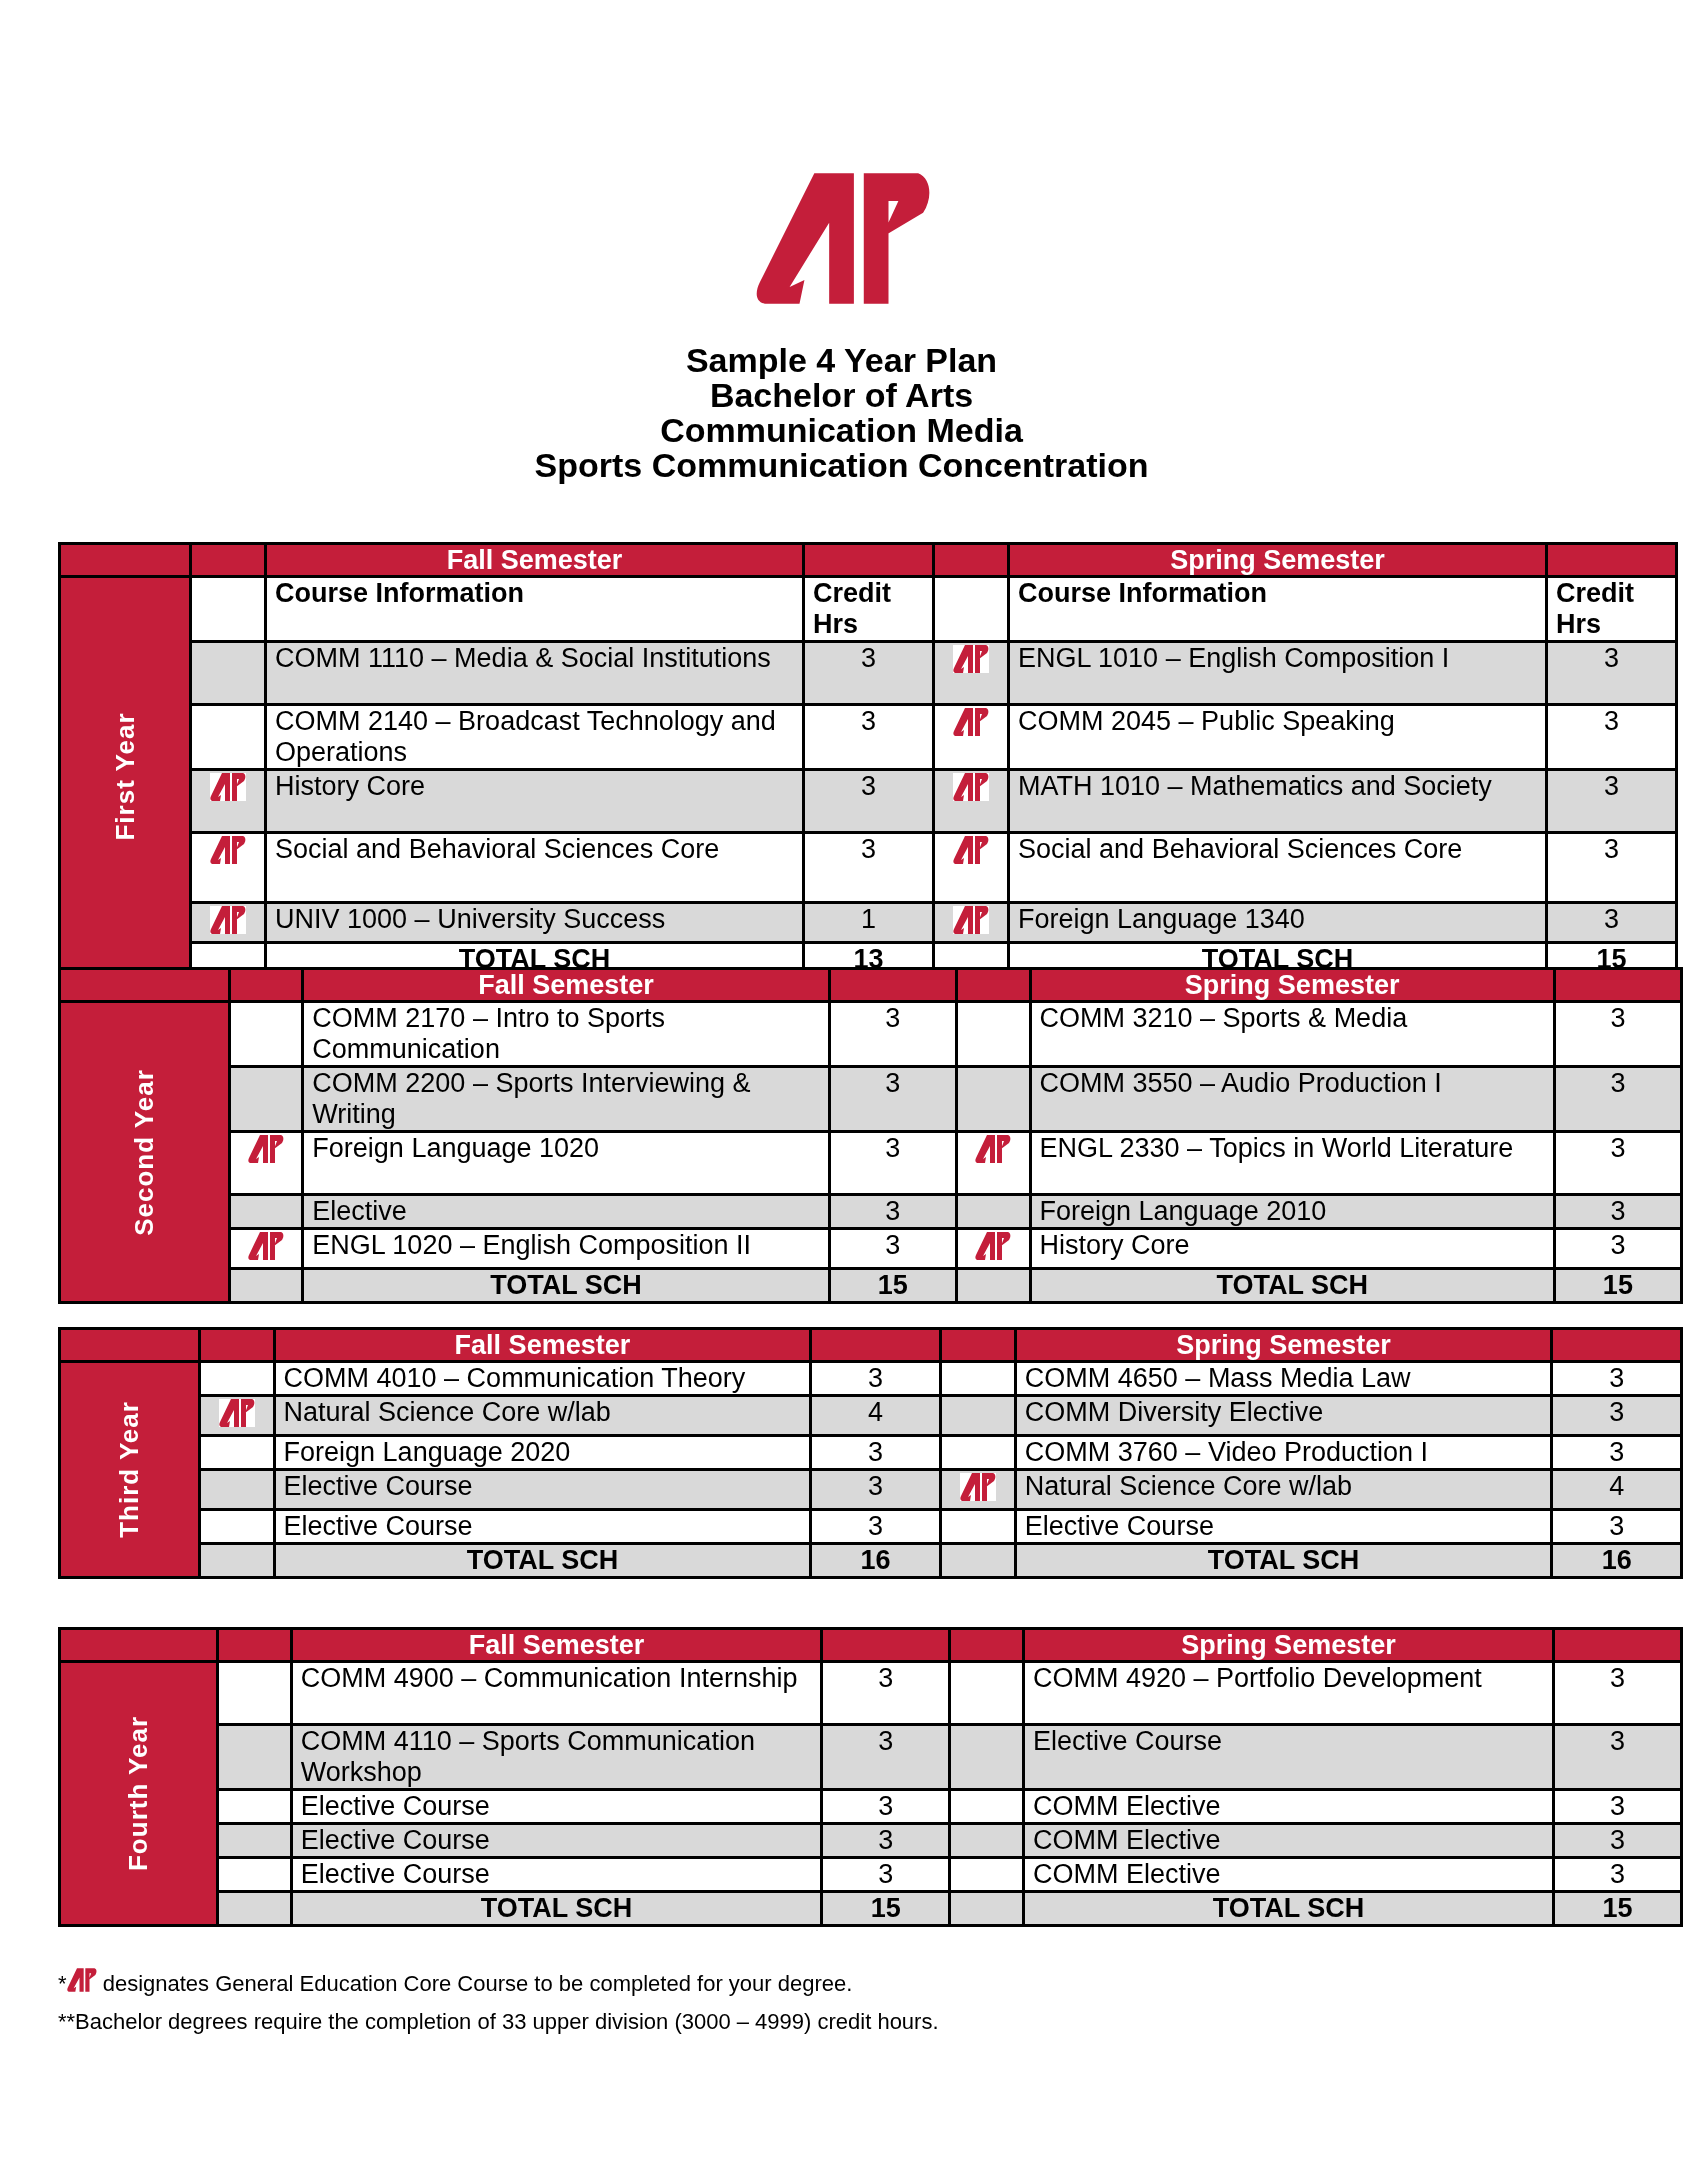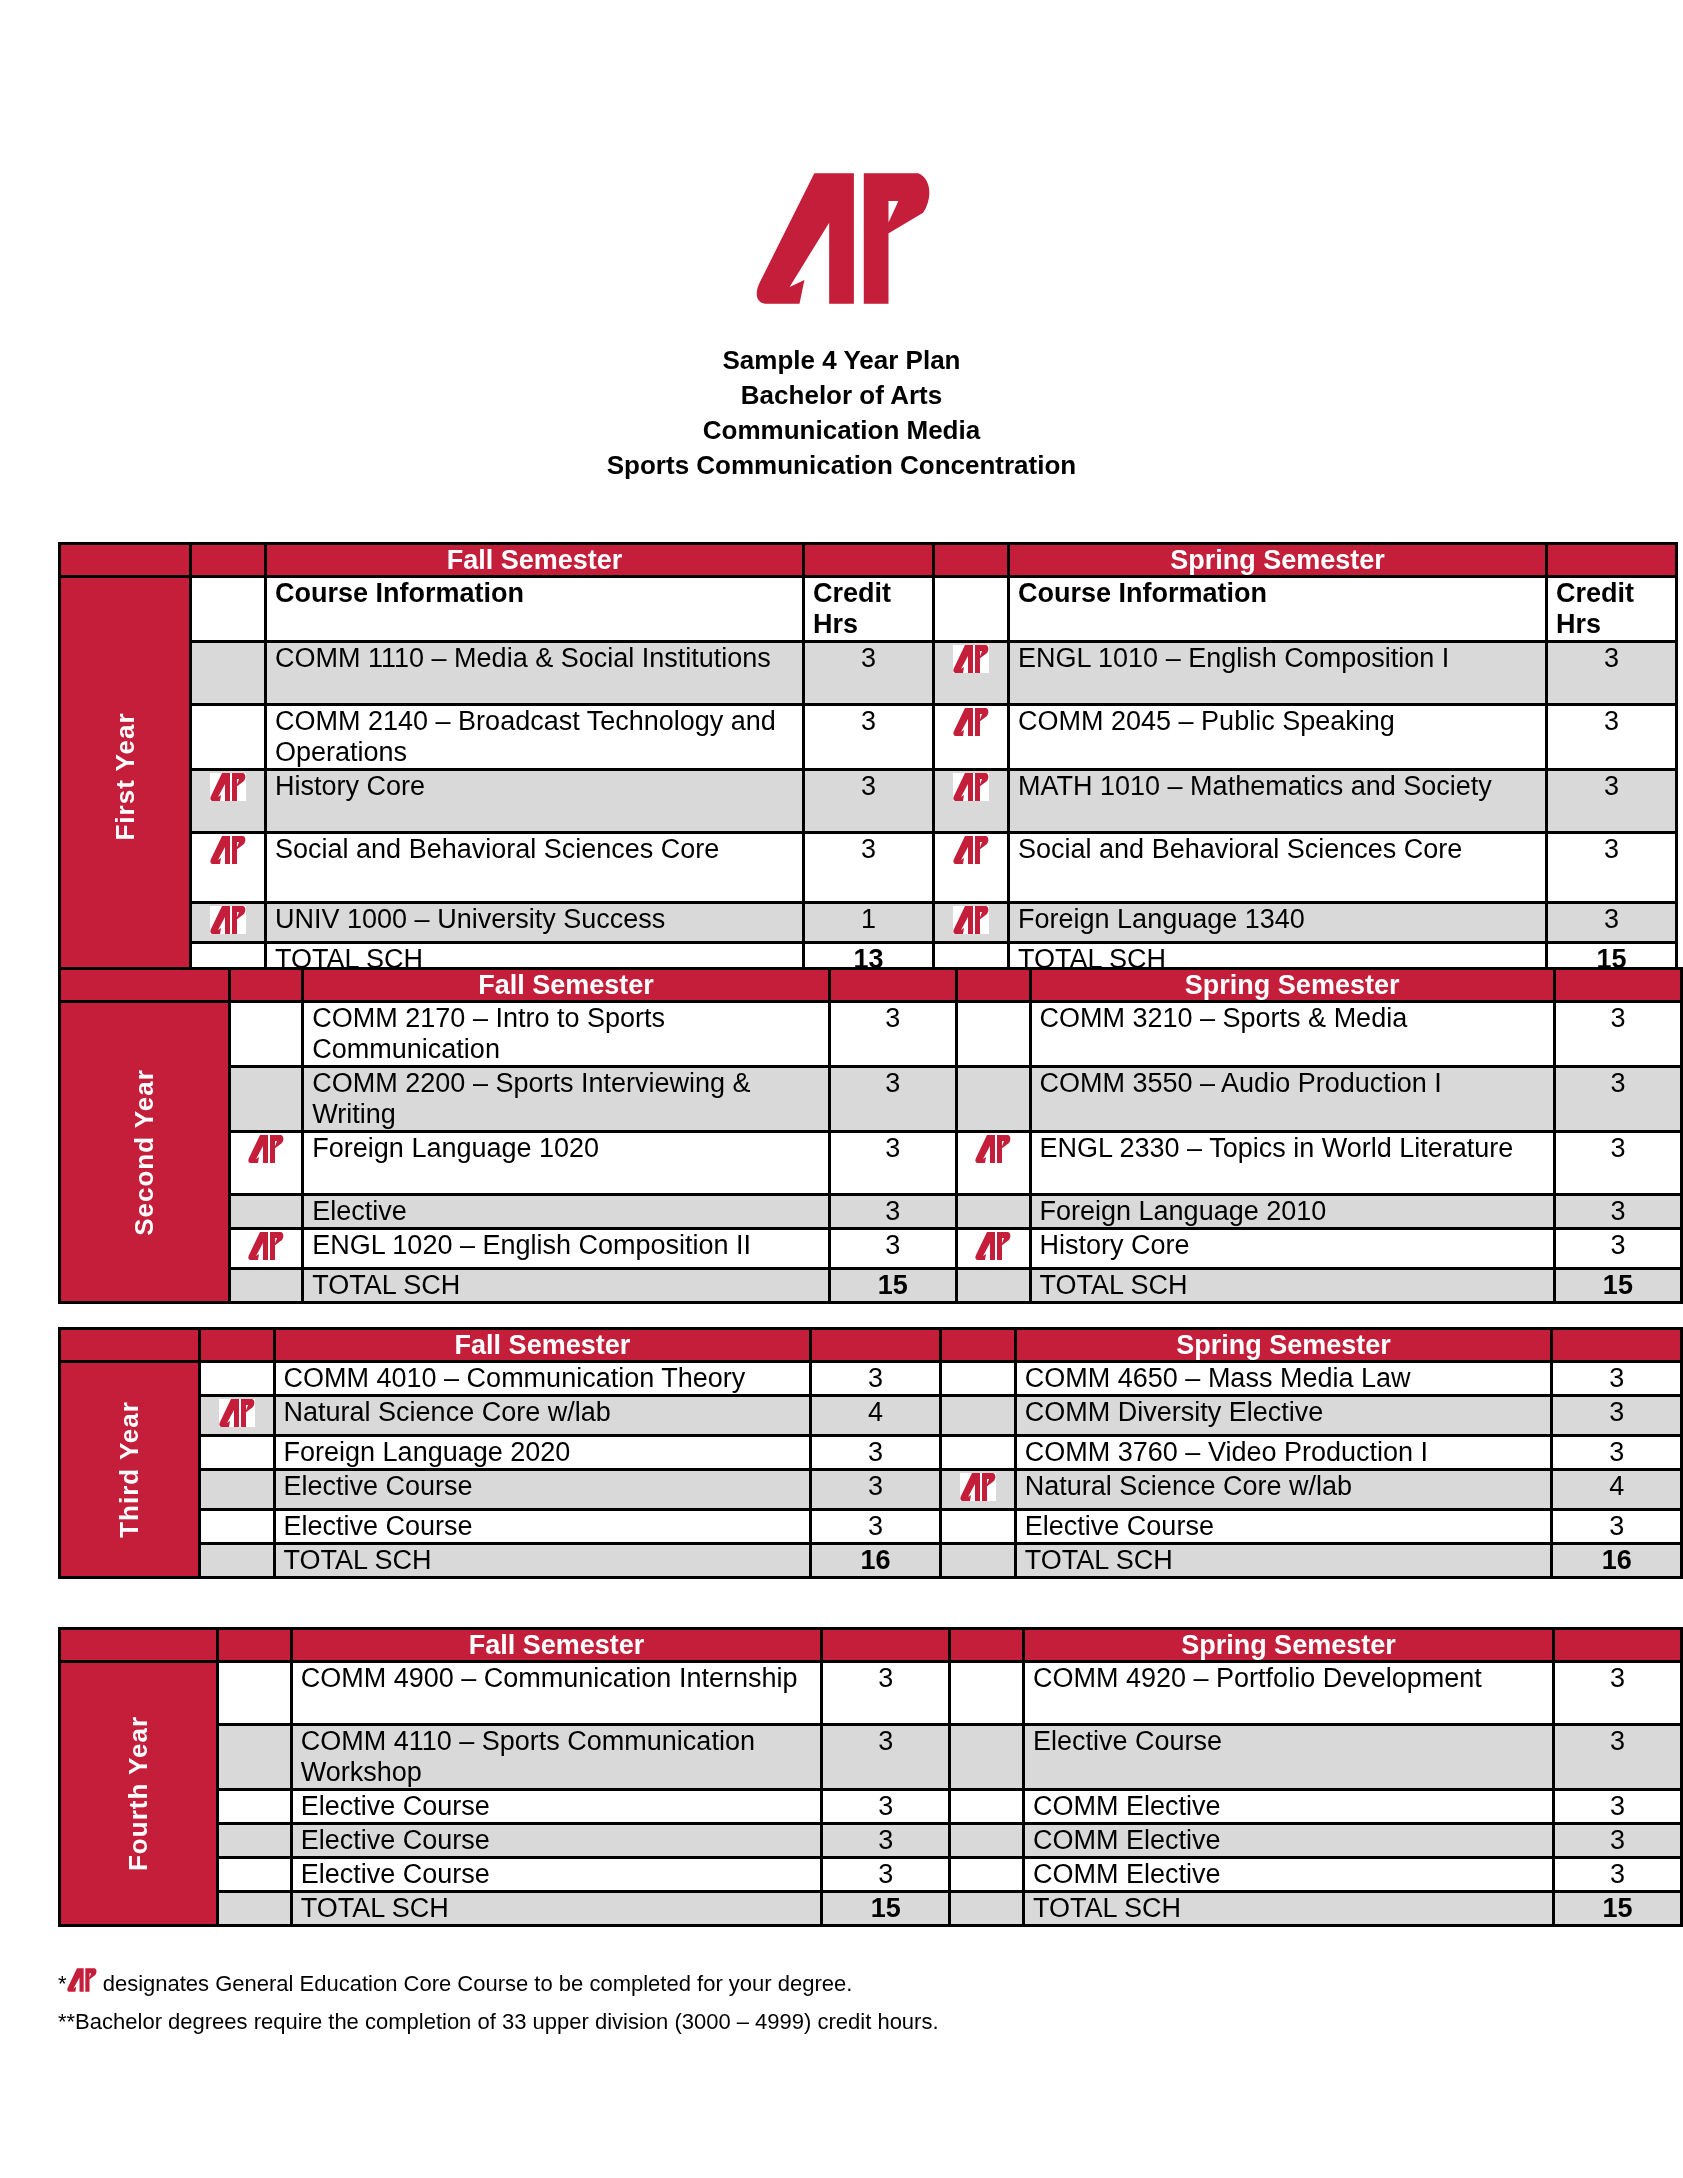--- a/index.html
+++ b/index.html
@@ -1,26 +1,26 @@
 <!DOCTYPE html>
 <html><head>
 <meta charset="utf-8">
 <style>
   html, body { margin: 0; padding: 0; background: #ffffff; }
   body { width: 1683px; height: 2178px; position: relative; font-family: "Liberation Sans", sans-serif; color: #000; }
   .logo { position: absolute; left: 755px; top: 173px; width: 178px; height: 131px; }
-  .titles { position: absolute; left: 0; top: 343px; width: 1683px; text-align: center; font-weight: bold; font-size: 26px; line-height: 35px; }
+  .titles { position: absolute; left: 0; top: 343px; width: 1683px; text-align: center; font-weight: bold; font-size: 34px; line-height: 35px; }
   .plan { position: absolute; left: 58px; border-collapse: collapse; table-layout: fixed; font-size: 27px; }
   .plan td { border: 3px solid #000; padding: 0 8px; vertical-align: top; line-height: 31px; }
   .plan .hdr td { background: #c41e3a; color: #fff; font-weight: bold; height: 30px; line-height: 30px; padding-top: 0; text-align: center; }
   .plan td.year { background: #c41e3a; color: #fff; font-weight: bold; padding: 0; vertical-align: middle; text-align: center; }
   .year-label { display: inline-block; transform: rotate(-90deg); white-space: nowrap; font-size: 26px; letter-spacing: 1px; }
   .plan td.icon { text-align: center; vertical-align: top; padding: 2px 0 0 0; }
   .plan td.credit { text-align: center; }
-  .plan td.total-label { text-align: left; font-weight: normal; }
+  .plan td.total-label { text-align: center; font-weight: bold; }
   .plan td.total-val { text-align: center; font-weight: bold; }
   .plan .colhead td.course { font-weight: bold; }
   .plan .colhead td.credit { font-weight: bold; text-align: left; }
   .gray td:not(.year) { background: #d9d9d9; }
   .ap-mini { display: inline-block; width: 36px; height: 28px; background: #fff; }
   .footer { position: absolute; left: 58px; top: 1965px; font-size: 22px; line-height: 38px; }
   .footer .ap-inline { display: inline-block; width: 30px; height: 26px; vertical-align: -2px; }
 </style>
 </head>
 <body>

